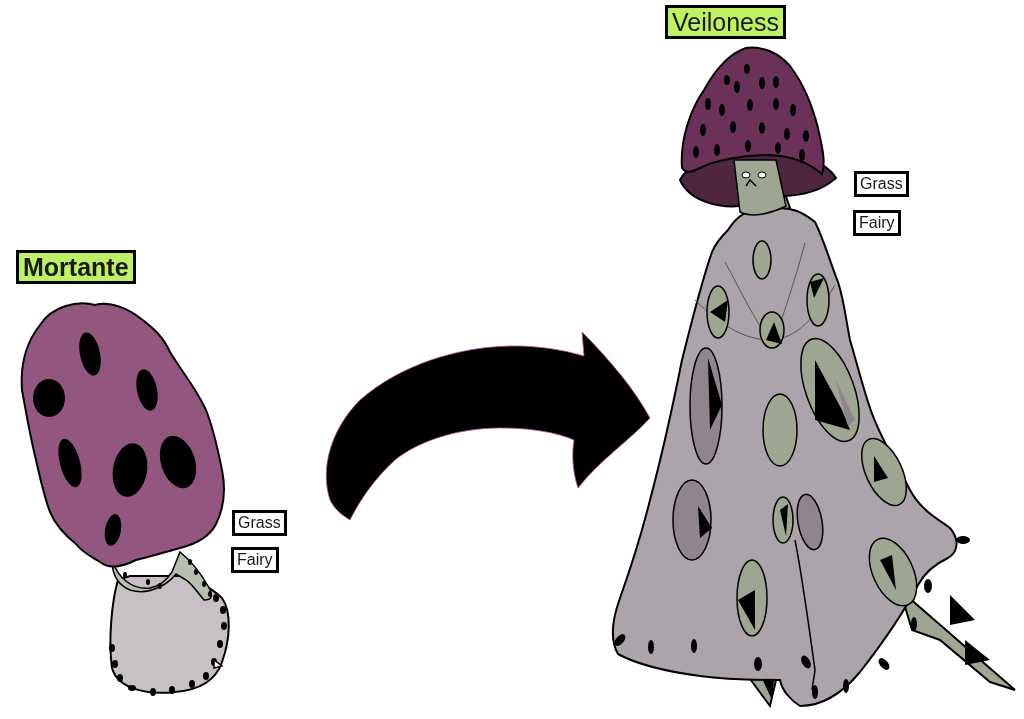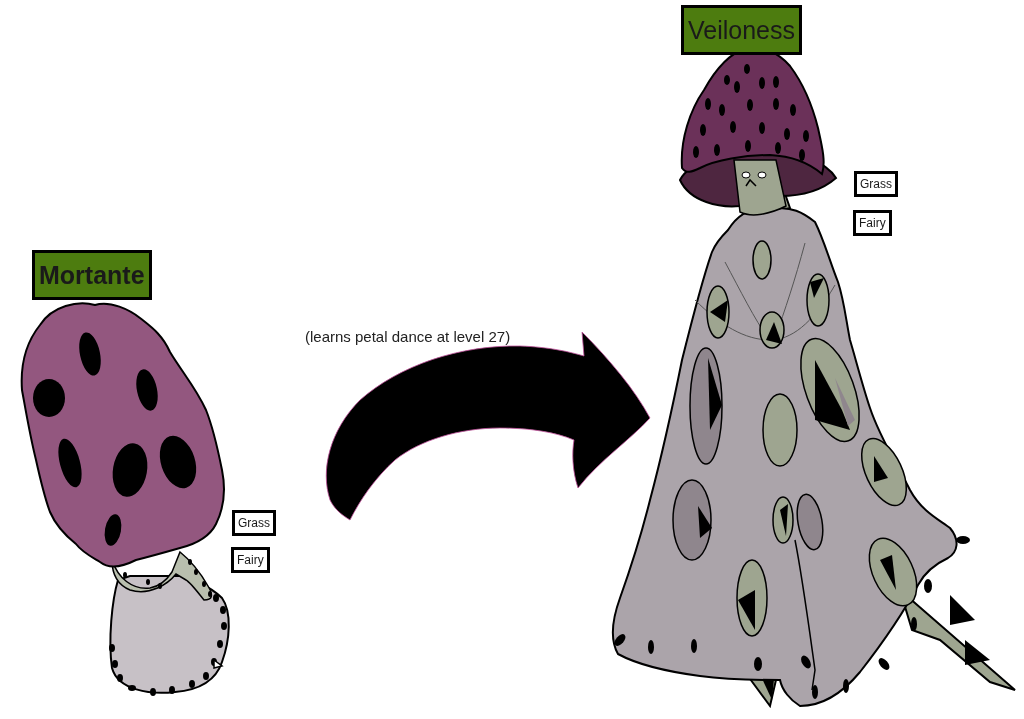--- a/index.html
+++ b/index.html
@@ -4,29 +4,28 @@
 <style>
   html, body { margin: 0; padding: 0; }
   body {
     width: 1024px; height: 719px; position: relative; overflow: hidden;
     background: #ffffff;
     font-family: "Liberation Sans", sans-serif;
     color: #1a1a1a;
   }
   .name-label {
     position: absolute; box-sizing: border-box;
-    border: 3px solid #000; background: #4d7c0f;
-    font-size: 25px; line-height: 28px; padding: 8px 4px;
+    border: 3px solid #000; background: #bef264;
+    font-size: 25px; line-height: 28px; padding: 0 4px;
     white-space: nowrap;
-    margin-left: 16px;
   }
   .type-label {
     position: absolute; box-sizing: border-box;
     border: 3px solid #000; background: #fff;
-    font-size: 12px; line-height: 20px; padding: 0 3px;
+    font-size: 16px; line-height: 20px; padding: 0 3px;
     white-space: nowrap;
   }
   .caption {
     position: absolute; left: 305px; top: 294px;
     font-size: 15px; line-height: 17px; color: #222;
     white-space: pre;
   }
   .caption div { margin: 0; }
   svg.art { position: absolute; left: 0; top: 0; }
 </style>
@@ -180,21 +179,20 @@
   <span>Mortante</span>
 </div>
 <div class="type-label" style="left:232px; top:510px;">
   <span>Grass</span>
 </div>
 <div class="type-label" style="left:231px; top:547px;">
   <span>Fairy</span>
 </div>
 
 <div class="caption">
-  <div>(learns petal dance at level 27)</div>
 </div>
 
 <div class="name-label" style="left:665px; top:5px;">
   <span>Veiloness</span>
 </div>
 <div class="type-label" style="left:854px; top:171px;">
   <span>Grass</span>
 </div>
 <div class="type-label" style="left:853px; top:210px;">
   <span>Fairy</span>

